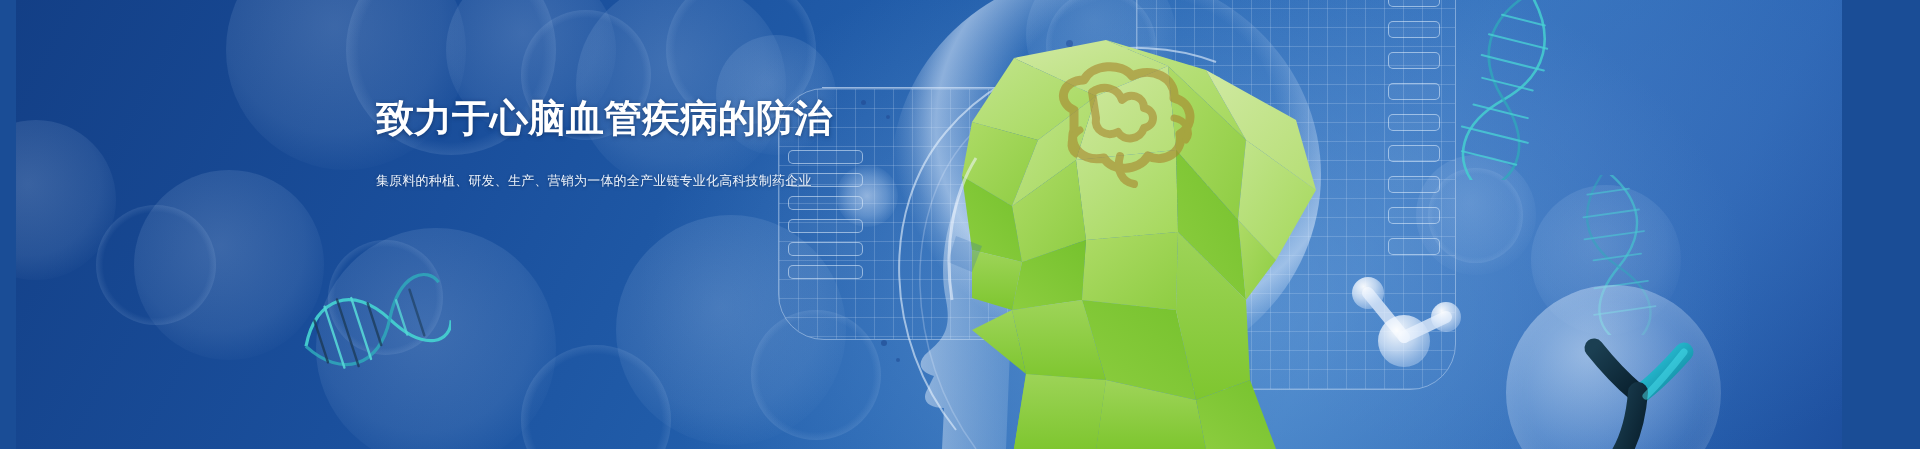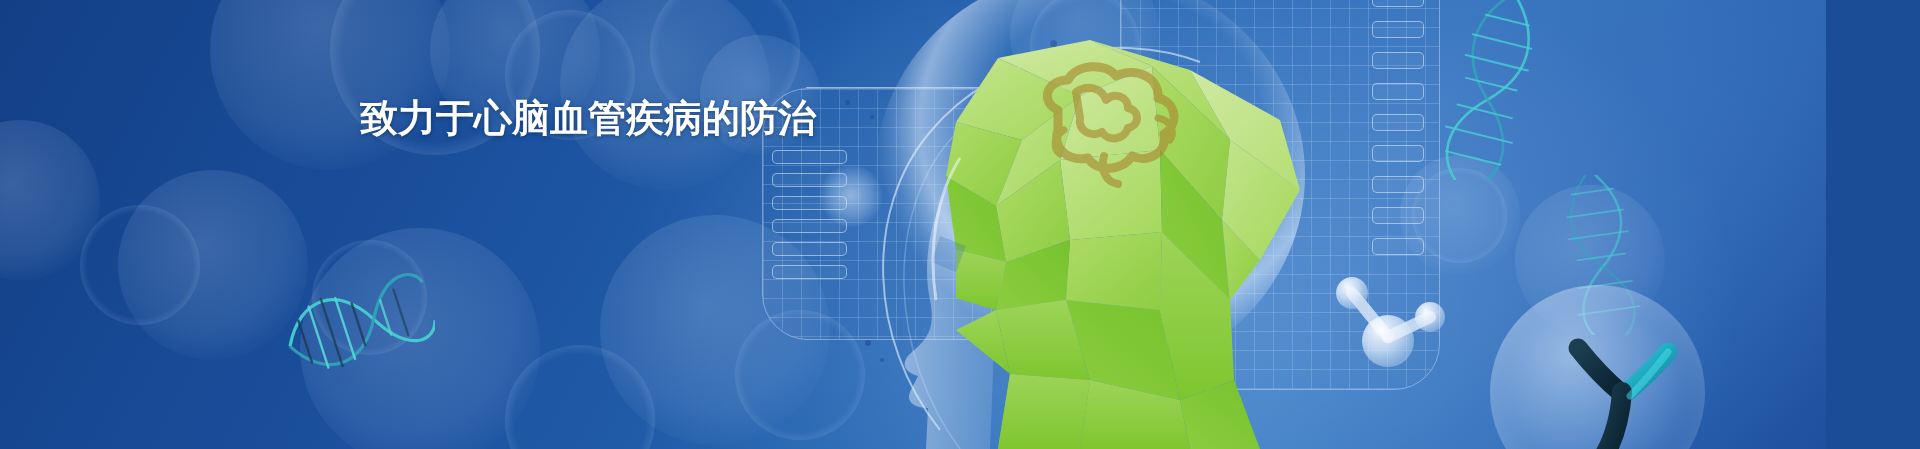--- a/index.html
+++ b/index.html
@@ -5,20 +5,21 @@
   * { margin:0; padding:0; box-sizing:border-box; }
   html,body { width:1920px; height:449px; overflow:hidden; background:#1a4d96; }
   body { font-family:"Liberation Sans","DejaVu Sans",sans-serif; }
 
   #banner {
     position:relative; width:1826px; height:449px; overflow:hidden;
     background:
       radial-gradient(ellipse 900px 600px at 1180px 300px, rgba(120,170,225,0.55) 0%, rgba(120,170,225,0.0) 62%),
       radial-gradient(ellipse 700px 500px at 1560px 120px, rgba(70,120,195,0.45) 0%, rgba(70,120,195,0) 70%),
       linear-gradient(118deg, #133f86 0%, #1a4f9c 26%, #2463b0 52%, #3576bf 72%, #2b66b4 88%, #1d4f9e 100%);
+    margin-left: 16px;
   }
 
   
   .bokeh { position:absolute; border-radius:50%; pointer-events:none; }
   .bokeh.ring {
     background:radial-gradient(circle at 50% 50%, rgba(255,255,255,0.0) 62%, rgba(190,215,245,0.20) 76%, rgba(190,215,245,0.09) 92%, rgba(255,255,255,0) 100%);
   }
   .bokeh.soft {
     background:radial-gradient(circle at 45% 40%, rgba(205,225,250,0.20) 0%, rgba(190,215,245,0.11) 55%, rgba(190,215,245,0.0) 78%);
   }
@@ -325,15 +326,16 @@
   </div>
 
   <div class="bokeh" style="left:1050px; top:40px; width:7px; height:7px; background:#2f5fa8; opacity:.85;"></div>
   <div class="bokeh" style="left:845px; top:100px; width:5px; height:5px; background:#23509a; opacity:.8;"></div>
   <div class="bokeh" style="left:870px; top:115px; width:4px; height:4px; background:#23509a; opacity:.7;"></div>
   <div class="bokeh" style="left:865px; top:340px; width:6px; height:6px; background:#24529b; opacity:.8;"></div>
   <div class="bokeh" style="left:880px; top:358px; width:4px; height:4px; background:#24529b; opacity:.7;"></div>
 
   <div id="copy">
     <div class="h1">致力于心脑血管疾病的防治</div>
+    <div class="sub">集原料的种植、研发、生产、营销为一体的全产业链专业化高科技制药企业</div>
   </div>
 
 </div>
 
 </body></html>

